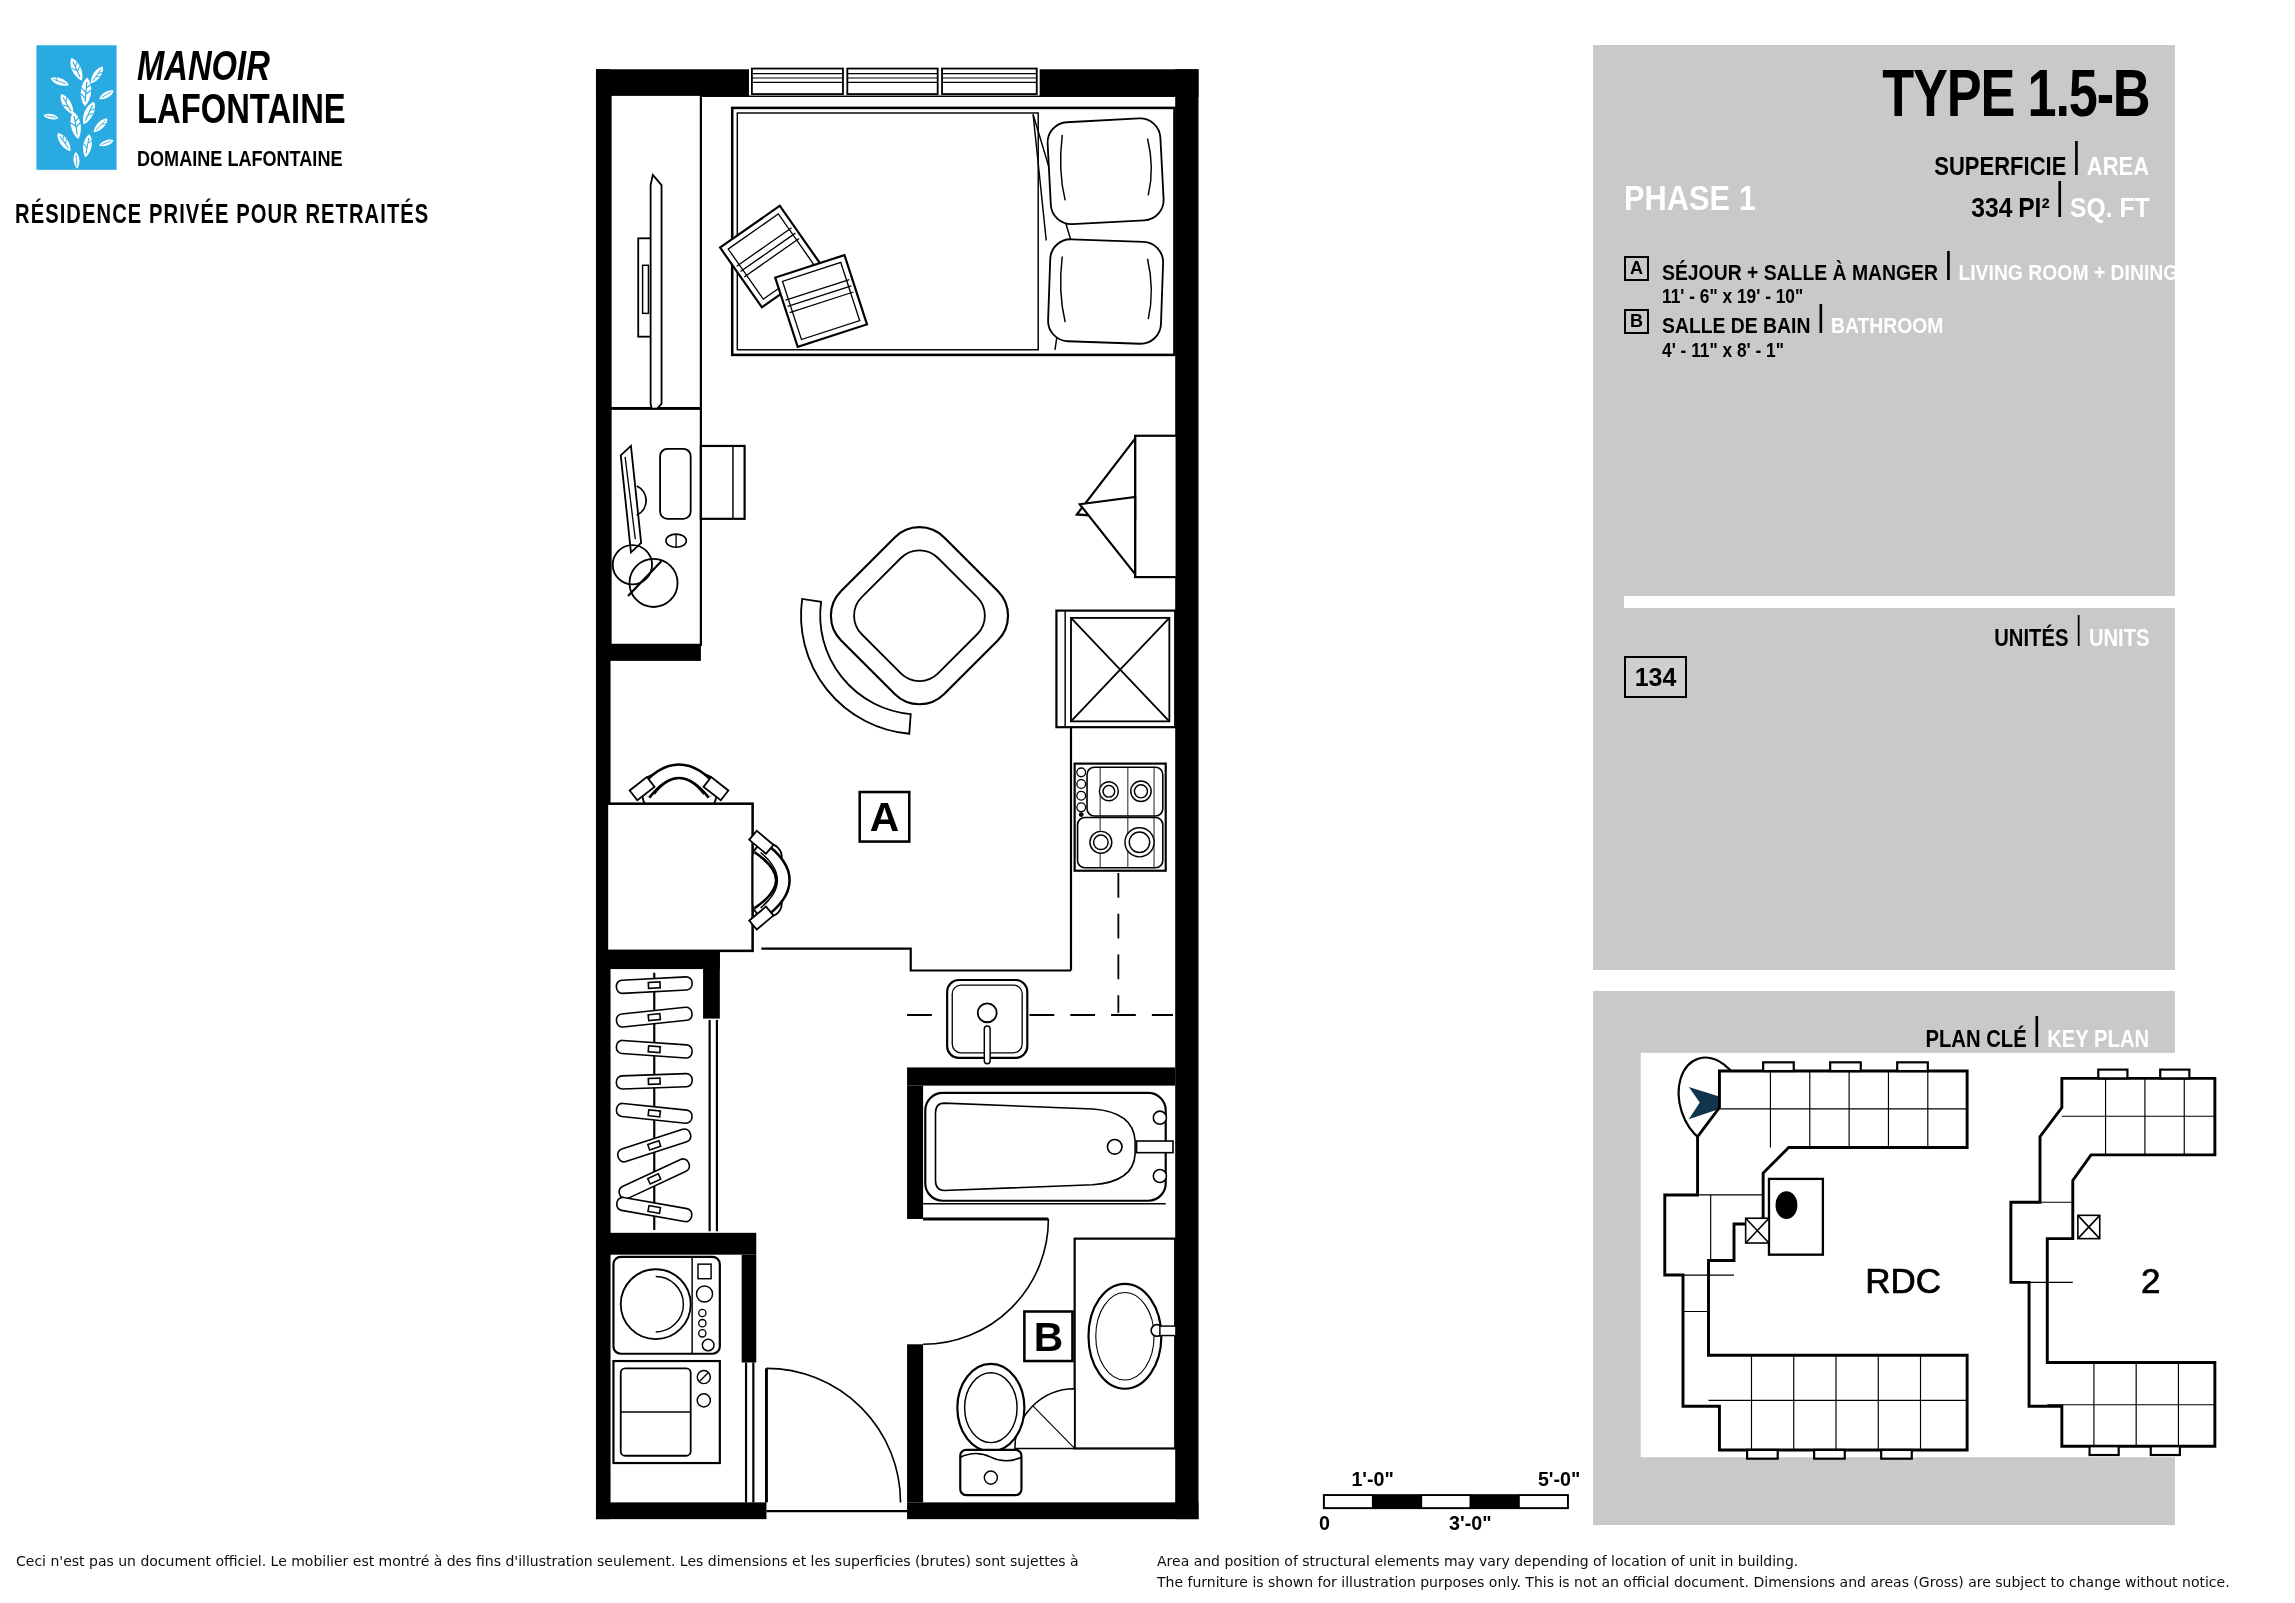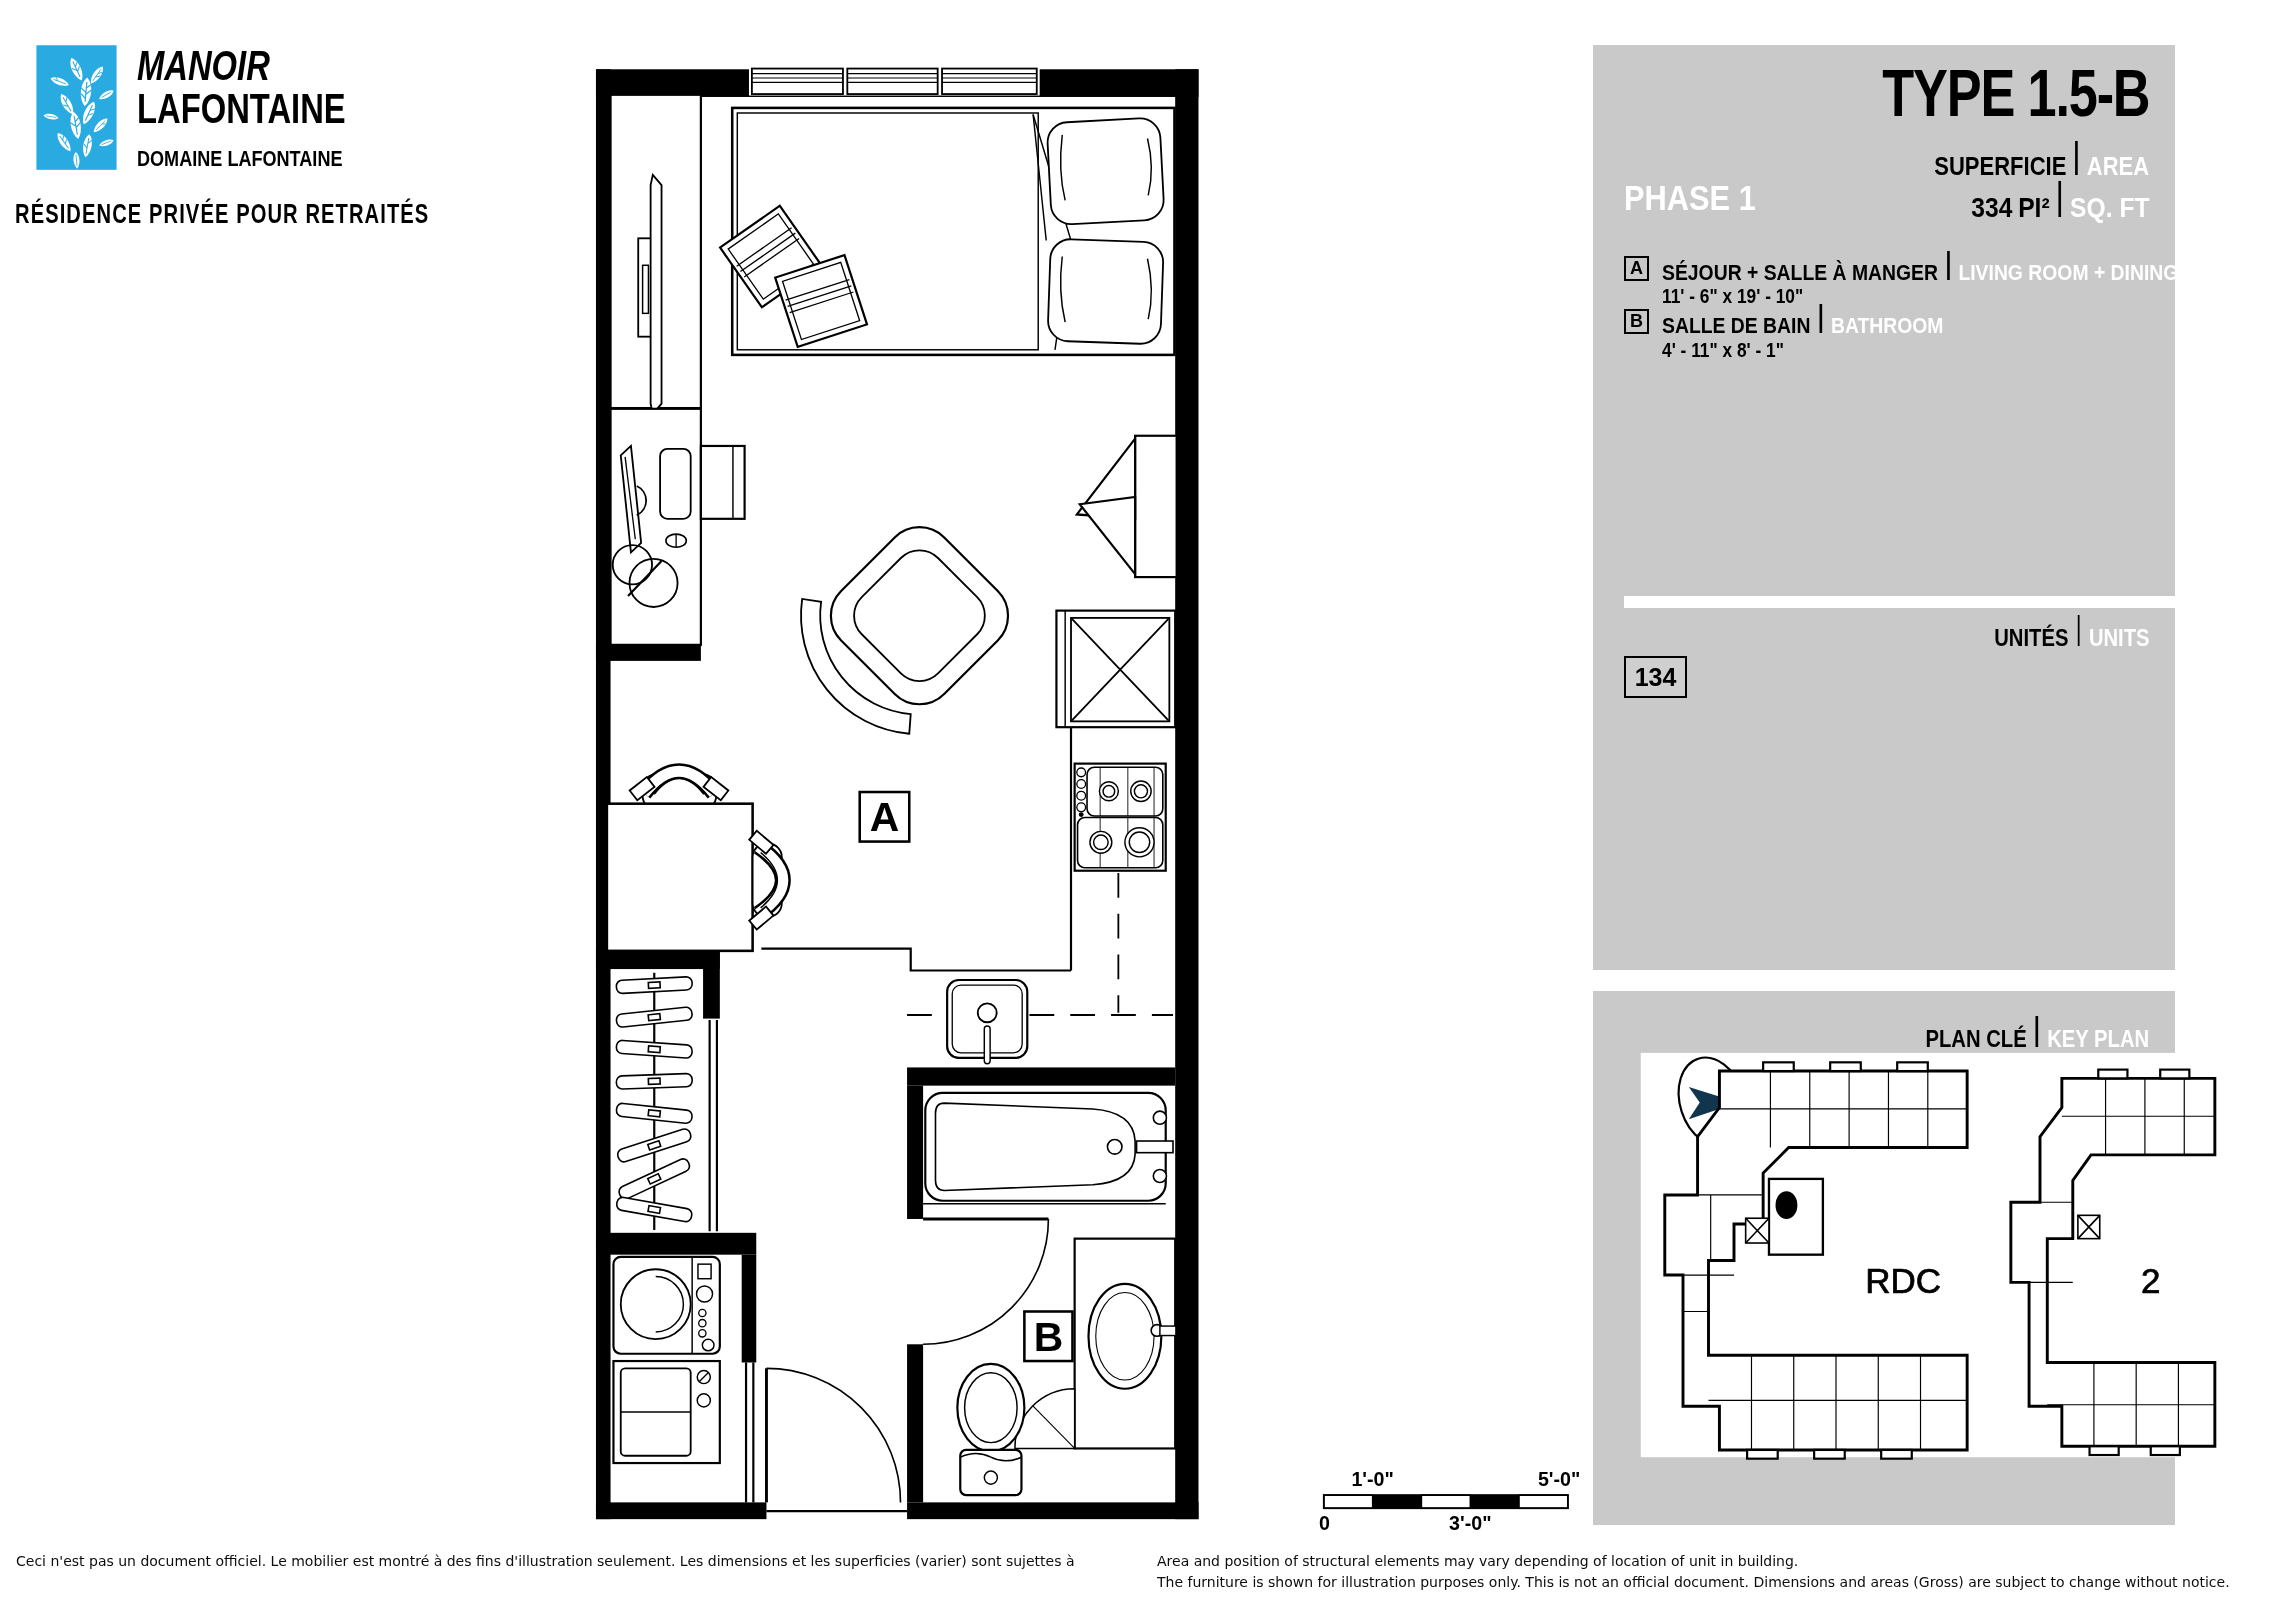--- a/index.html
+++ b/index.html
@@ -523,19 +523,19 @@
       <g stroke-width="2.2" fill="#fff">
         <rect x="2852" y="1668" width="30" height="32"></rect>
         <path d="M2852,1668 L2882,1700 M2882,1668 L2852,1700" fill="none"></path>
       </g>
       <text x="2952" y="1775" font-size="48" text-anchor="middle" fill="#000">2</text>
     </g>
   </g>
 </svg>
 
 <div id="disc-fr" class="disclaimer">
-  <div>Ceci n'est pas un document officiel. Le mobilier est montré à des fins d'illustration seulement. Les dimensions et les superficies (varier) sont sujettes à</div>
+  <div>Ceci n'est pas un document officiel. Le mobilier est montré à des fins d'illustration seulement. Les dimensions et les superficies (brutes) sont sujettes à</div>
 </div>
 <div id="disc-en" class="disclaimer">
   <div>Area and position of structural elements may vary depending of location of unit in building.</div>
   <div>The furniture is shown for illustration purposes only. This is not an official document. Dimensions and areas (Gross) are subject to change without notice.</div>
 </div>
 
 
 </body></html>

